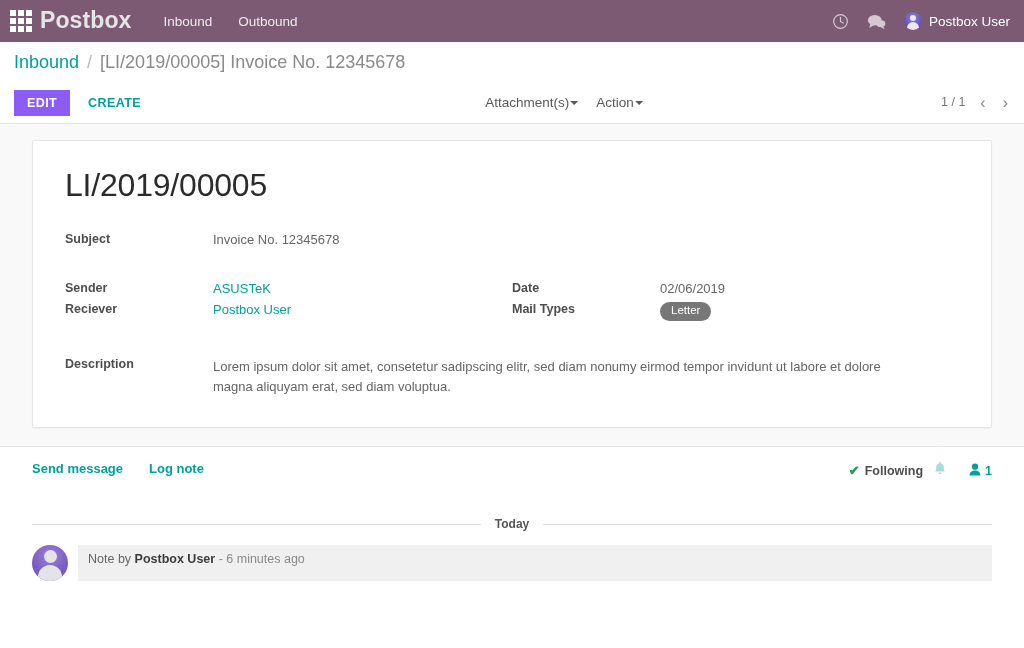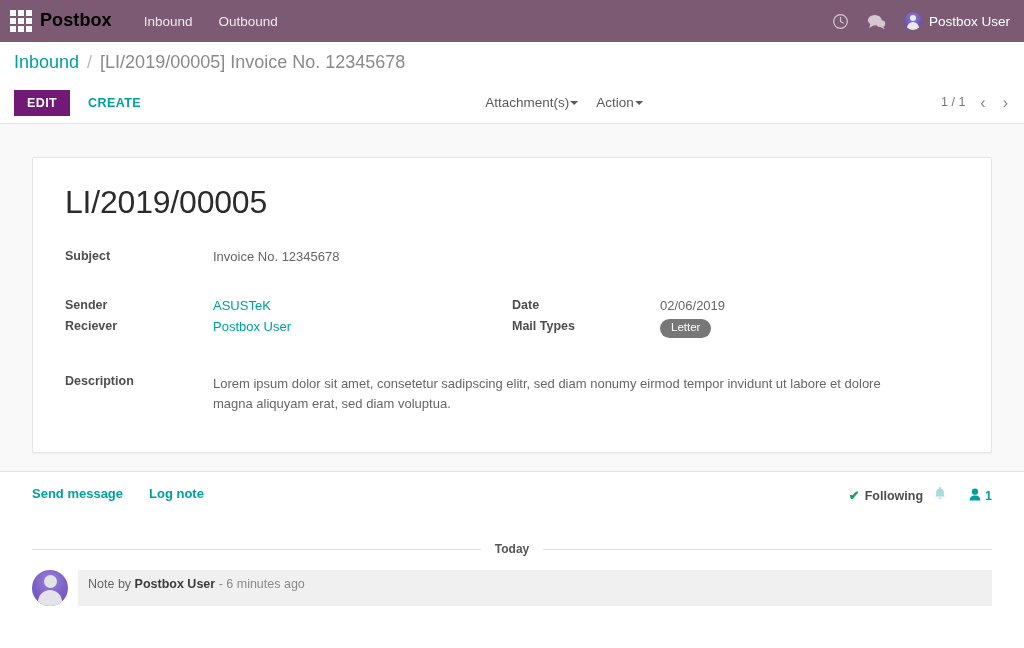--- a/index.html
+++ b/index.html
@@ -32,22 +32,22 @@
     grid-template-columns: repeat(3, 6px);
     grid-template-rows: repeat(3, 6px);
     gap: 2px;
     justify-content: center;
     align-content: center;
     cursor: pointer;
     margin-right: 6px;
   }
   .apps-grid i { background: #ffffff; display: block; width: 6px; height: 6px; }
   .brand {
-    color: #000000;
-    font-size: 18px;
+    color: #e5e5e5;
+    font-size: 23px;
     font-weight: bold;
     letter-spacing: 0.1px;
     margin-right: 30px;
     padding-bottom: 2px;
     cursor: pointer;
   }
   .menu-items { display: flex; align-items: center; gap: 22px; }
   .menu-item {
     color: #f0e9ee;
     font-size: 13.5px;
@@ -94,21 +94,21 @@
   
   .control-panel {
     height: 42px;
     background: #ffffff;
     border-bottom: 1px solid #e4e4e4;
     display: flex; align-items: center;
     padding: 0 14px;
     position: relative;
   }
   .btn-edit {
-    background: #701a75; color: #ffffff;
+    background: #8b5cf6; color: #ffffff;
     border: none; border-radius: 0;
     font-size: 12.5px; font-weight: bold;
     letter-spacing: .4px;
     padding: 6px 13px;
     cursor: pointer;
     font-family: inherit;
   }
   .btn-create {
     background: transparent; color: #00a09d;
     border: none;
@@ -144,23 +144,22 @@
     padding: 0 2px; line-height: 1;
   }
 
   
   .sheet-wrap { padding: 16px 32px 0 32px; }
   .sheet {
     background: #ffffff;
     border: 1px solid #e6e6e6;
     border-radius: 2px;
     box-shadow: 0 1px 2px rgba(0,0,0,.045);
-    padding: 24px 32px 38px 32px;
+    padding: 24px 32px 30px 32px;
     min-height: 288px;
-    margin-top: 17px;
   }
   .record-title {
     font-size: 32px;
     color: #2b2b2b;
     font-weight: normal;
     margin: 2px 0 28px 0;
     letter-spacing: -0.2px;
   }
   .fgroup { display: flex; }
   .fcol { width: 50%; }

